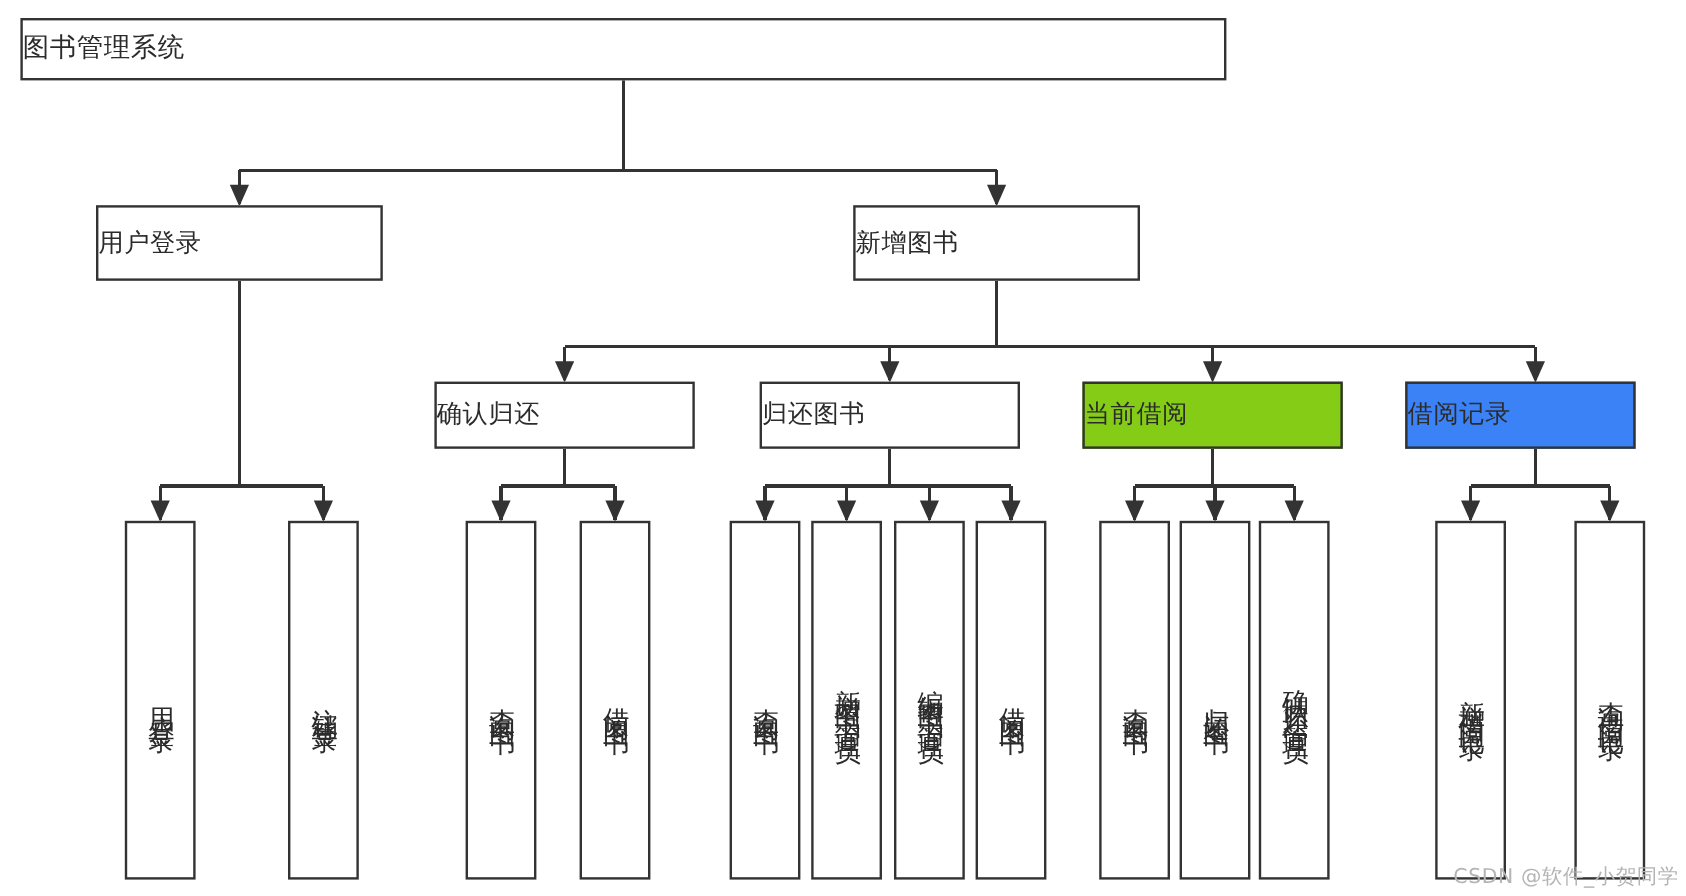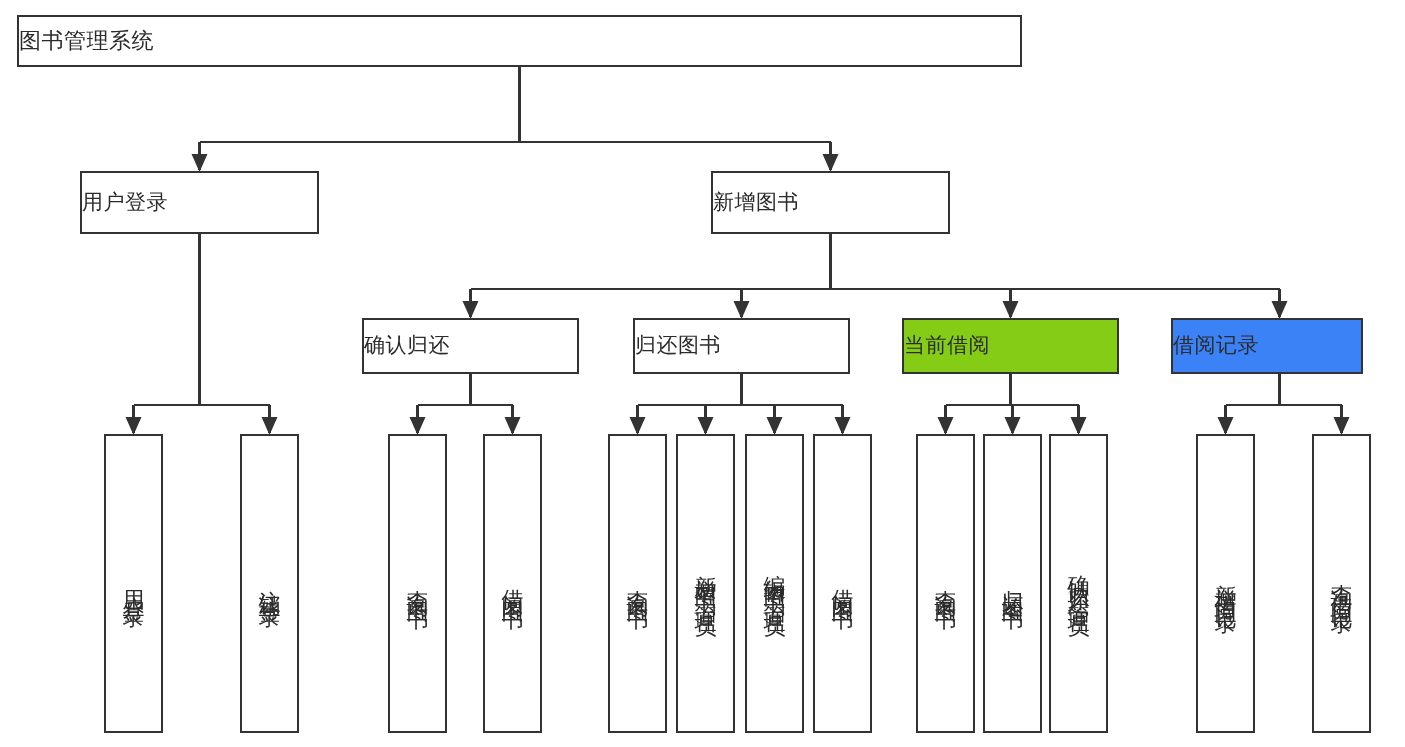--- a/index.html
+++ b/index.html
@@ -187,14 +187,15 @@
         <span class="label">确认归还（管理员）</span>
       </div>
       <div class="node vert" style="left: 1196px; top: 434px; width: 59px; height: 299px; border-color: rgb(51, 51, 51); background: rgb(255, 255, 255); color: rgb(43, 43, 43);">
         <span class="label">新增借阅记录</span>
       </div>
       <div class="node vert" style="left: 1312px; top: 434px; width: 59px; height: 299px; border-color: rgb(51, 51, 51); background: rgb(255, 255, 255); color: rgb(43, 43, 43);">
         <span class="label">查询借阅记录</span>
       </div>
     </div>
 
+  <div id="watermark">CSDN @软件_小贺同学</div>
 
 </div>
 
 </body></html>

